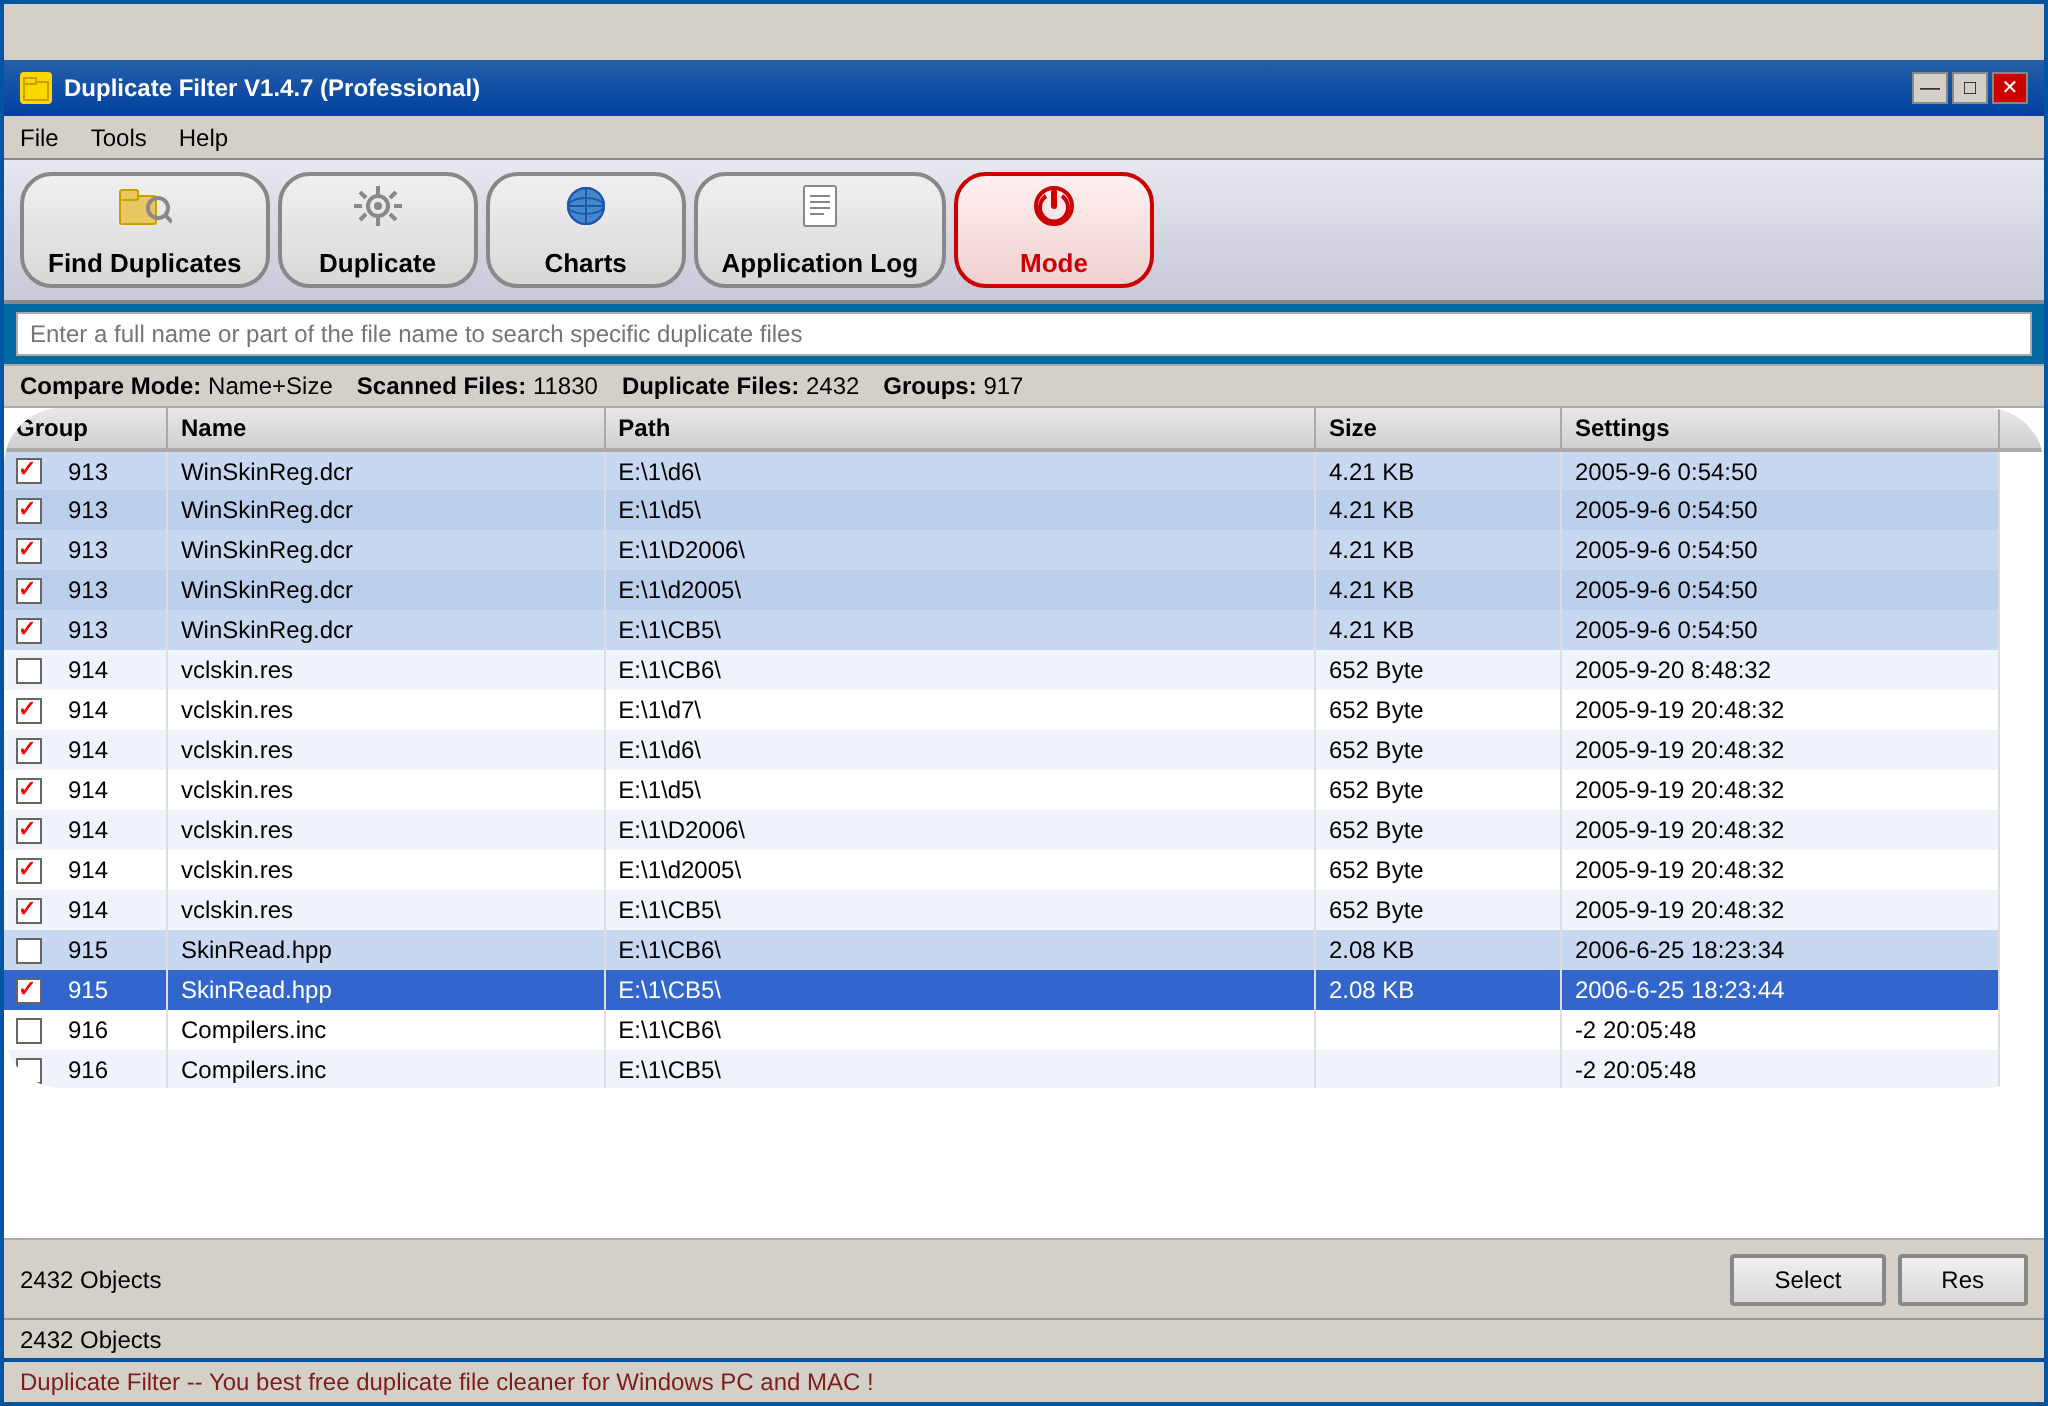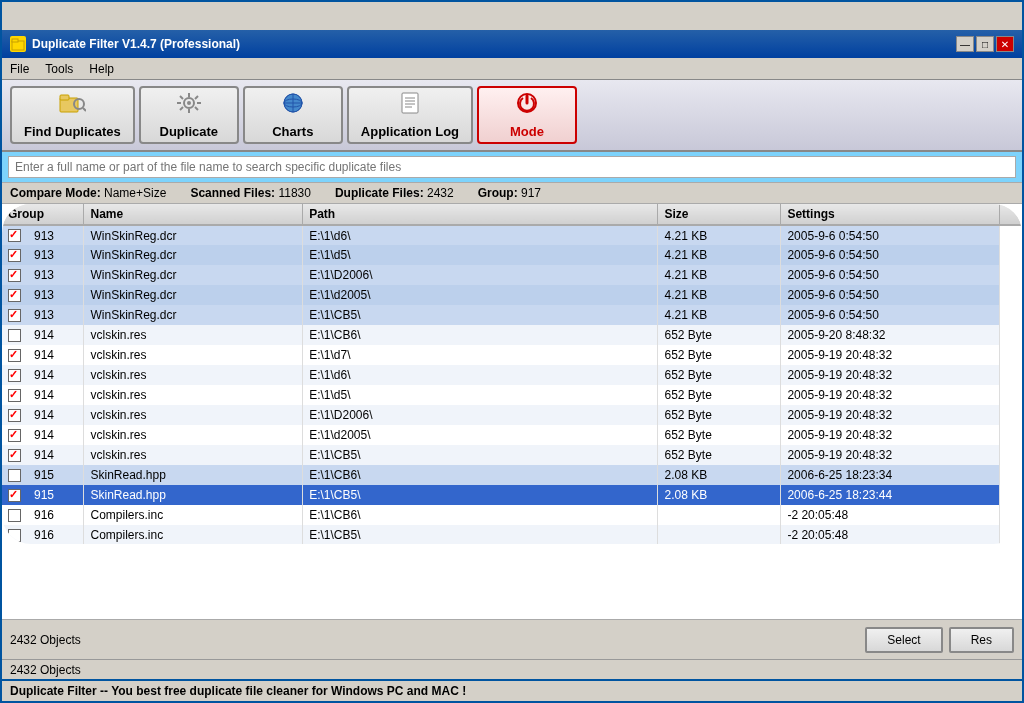--- a/index.html
+++ b/index.html
@@ -61,47 +61,47 @@
       flex-direction: column;
       align-items: center;
       justify-content: center;
       padding: 6px 12px;
       border: 2px solid #888;
       background: linear-gradient(to bottom, #f0f0f0, #d8d8d8);
       cursor: pointer;
       min-width: 100px;
       height: 58px;
       gap: 4px;
-      border-radius: 4px;
+      border-radius: 16px;
     }
 
     .btn-icon { font-size: 22px; }
     .btn-label { font-size: 13px; font-weight: bold; color: #000; }
 
     .search-bar {
       padding: 4px 6px;
-      background: #7dd3fc;
+      background: #0369a1;
       border-bottom: 1px solid #aaa;
     }
     .search-input {
       width: 100%;
       border: 1px solid #aaa;
       padding: 3px 6px;
       font-size: 12px;
       color: #888;
       outline: none;
     }
 
     .stats-bar {
       padding: 3px 8px;
       background: #d4d0c8;
       font-size: 12px;
       border-bottom: 1px solid #aaa;
       display: flex;
-      gap: 24px;
+      gap: 12px;
     }
 
     .file-table-container {
       flex: 1;
       overflow: hidden;
       position: relative;
       background: white;
     }
 
     .file-table {
@@ -166,23 +166,23 @@
       border-top: 1px solid #999;
       display: flex;
       align-items: center;
       height: 20px;
     }
 
     .footer-bar {
       padding: 2px 8px;
       background: #d4d0c8;
       font-size: 12px;
-      font-weight: bold;
+      font-weight: normal;
       border-top: 2px solid #0054a0;
-      color: #000000;
+      color: #7f1d1d;
       height: 22px;
       display: flex;
       align-items: center;
     }
 
     .table-wrapper {
       width: 100%;
       height: 340px;
       overflow: auto;
       position: relative;
@@ -292,21 +292,21 @@
     <span>
       <strong>Compare Mode:</strong>&nbsp;<span>Name+Size</span>
     </span>
     <span>
       <strong>Scanned Files:</strong>&nbsp;<span>11830</span>
     </span>
     <span>
       <strong>Duplicate Files:</strong>&nbsp;<span>2432</span>
     </span>
     <span>
-      <strong>Group:</strong>&nbsp;<span>917</span>
+      <strong>Groups:</strong>&nbsp;<span>917</span>
     </span>
   </div>
 
   <div class="file-table-container">
     <div class="table-wrapper">
       <table class="file-table">
         <thead>
           <tr>
             <th class="sortable" style="width:60px;">Group</th>
             <th class="sortable" style="width:160px;">Name</th>

